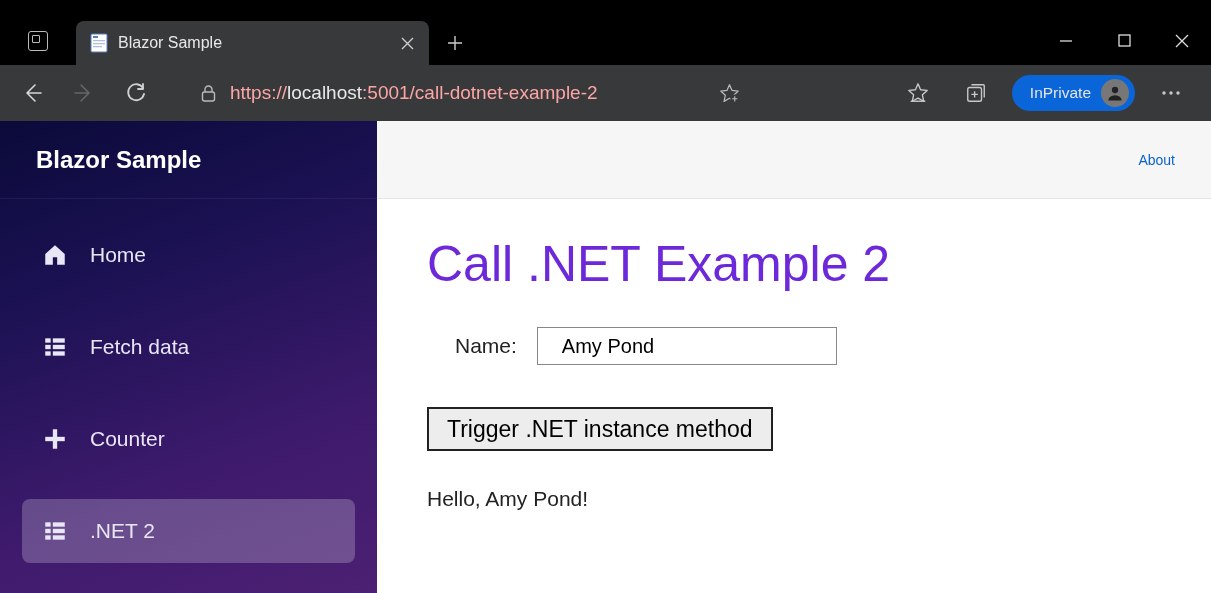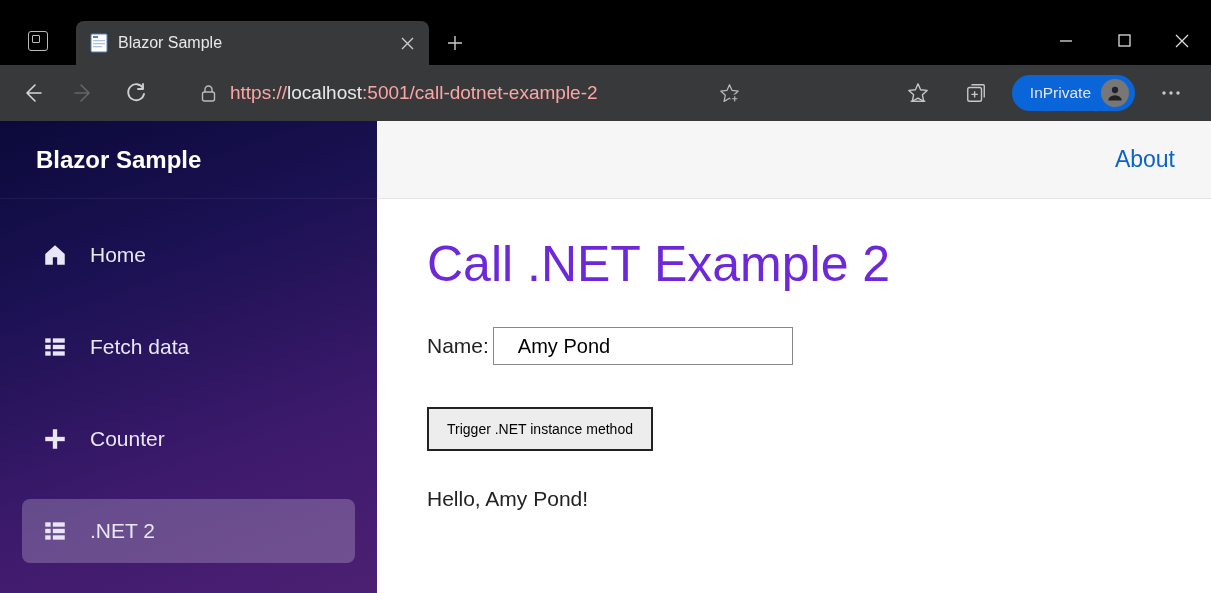--- a/index.html
+++ b/index.html
@@ -36,26 +36,26 @@
   .sidebar{width:377px;background:linear-gradient(160deg,#0b0a3a 0%,#1a1152 30%,#3e1a6d 70%,#4c2073 100%);color:#fff;display:flex;flex-direction:column;}
   .brandrow{height:78px;display:flex;align-items:center;padding-left:36px;border-bottom:1px solid rgba(255,255,255,.06);}
   .brand{font-size:24px;font-weight:600;}
   .navlist{padding:24px 22px 0 22px;display:flex;flex-direction:column;gap:28px;}
   .navitem{height:64px;border-radius:8px;display:flex;align-items:center;gap:22px;padding:0 20px;font-size:21px;color:#e9e6f5;cursor:pointer;}
   .navitem.active{background:rgba(255,255,255,.22);}
   .navitem .ic{width:26px;height:26px;display:flex;align-items:center;justify-content:center;}
   .navitem .ic svg{width:26px;height:26px;fill:#e9e6f5;}
   .content{flex:1;display:flex;flex-direction:column;}
   .topbar{height:78px;background:#f6f6f7;border-bottom:1px solid #e6e6e8;display:flex;align-items:center;justify-content:flex-end;padding-right:36px;}
-  .aboutlink{color:#0a63c9;font-size:23px;cursor:pointer;}
+  .aboutlink{color:#0a63c9;font-size:14px;cursor:pointer;}
   .page{padding:36px 0 0 50px;color:#222;}
   h1{font-size:50px;font-weight:400;color:#6d28d9;margin-bottom:34px;}
-  .formrow{display:flex;align-items:center;gap:4px;font-size:21px;margin-bottom:42px;}
+  .formrow{display:flex;align-items:center;gap:20px;font-size:21px;margin-bottom:42px;margin-left:28px;}
   .txt{width:300px;height:38px;border:1px solid #888;font-size:20px;padding:2px 24px;font-family:inherit;}
-  .trigger{height:44px;border:2px solid #222;background:#ededed;font-size:14px;padding:0 18px;font-family:inherit;cursor:pointer;}
+  .trigger{height:44px;border:2px solid #222;background:#ededed;font-size:23px;padding:0 18px;font-family:inherit;cursor:pointer;}
   .output{font-size:21px;margin-top:36px;}
   svg{display:block;}
 </style>
 </head>
 <body>
 
 <div class="browser">
   <div class="titlebar"></div>
 
   <div class="tabstrip">

